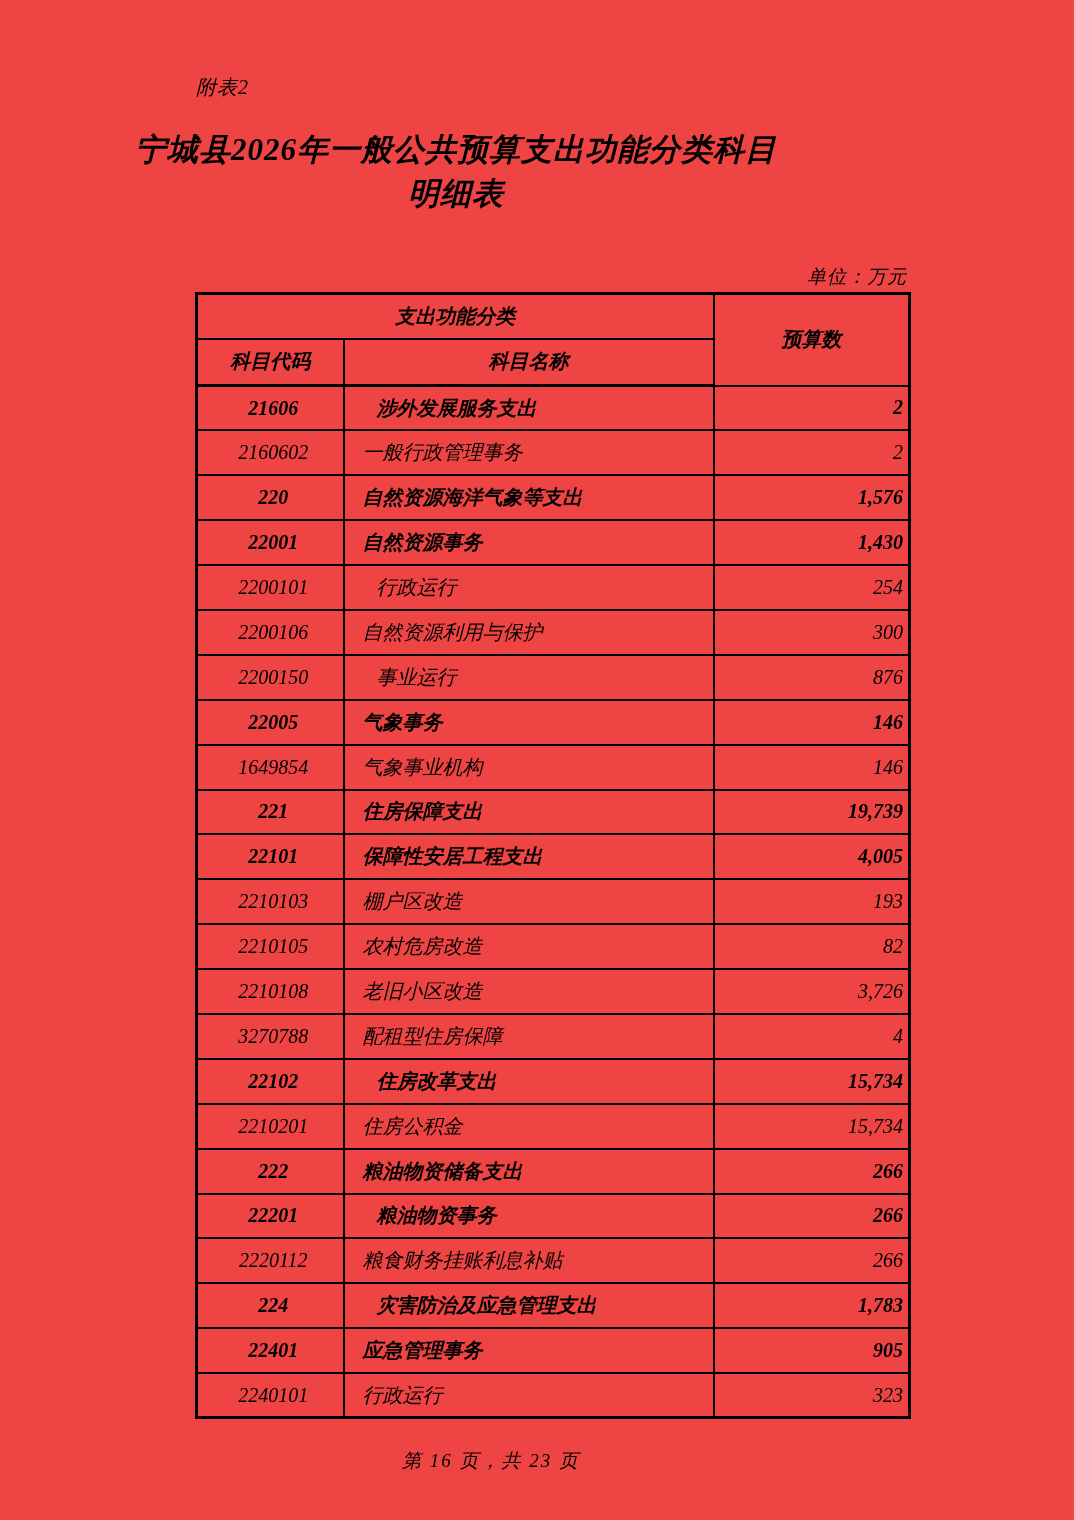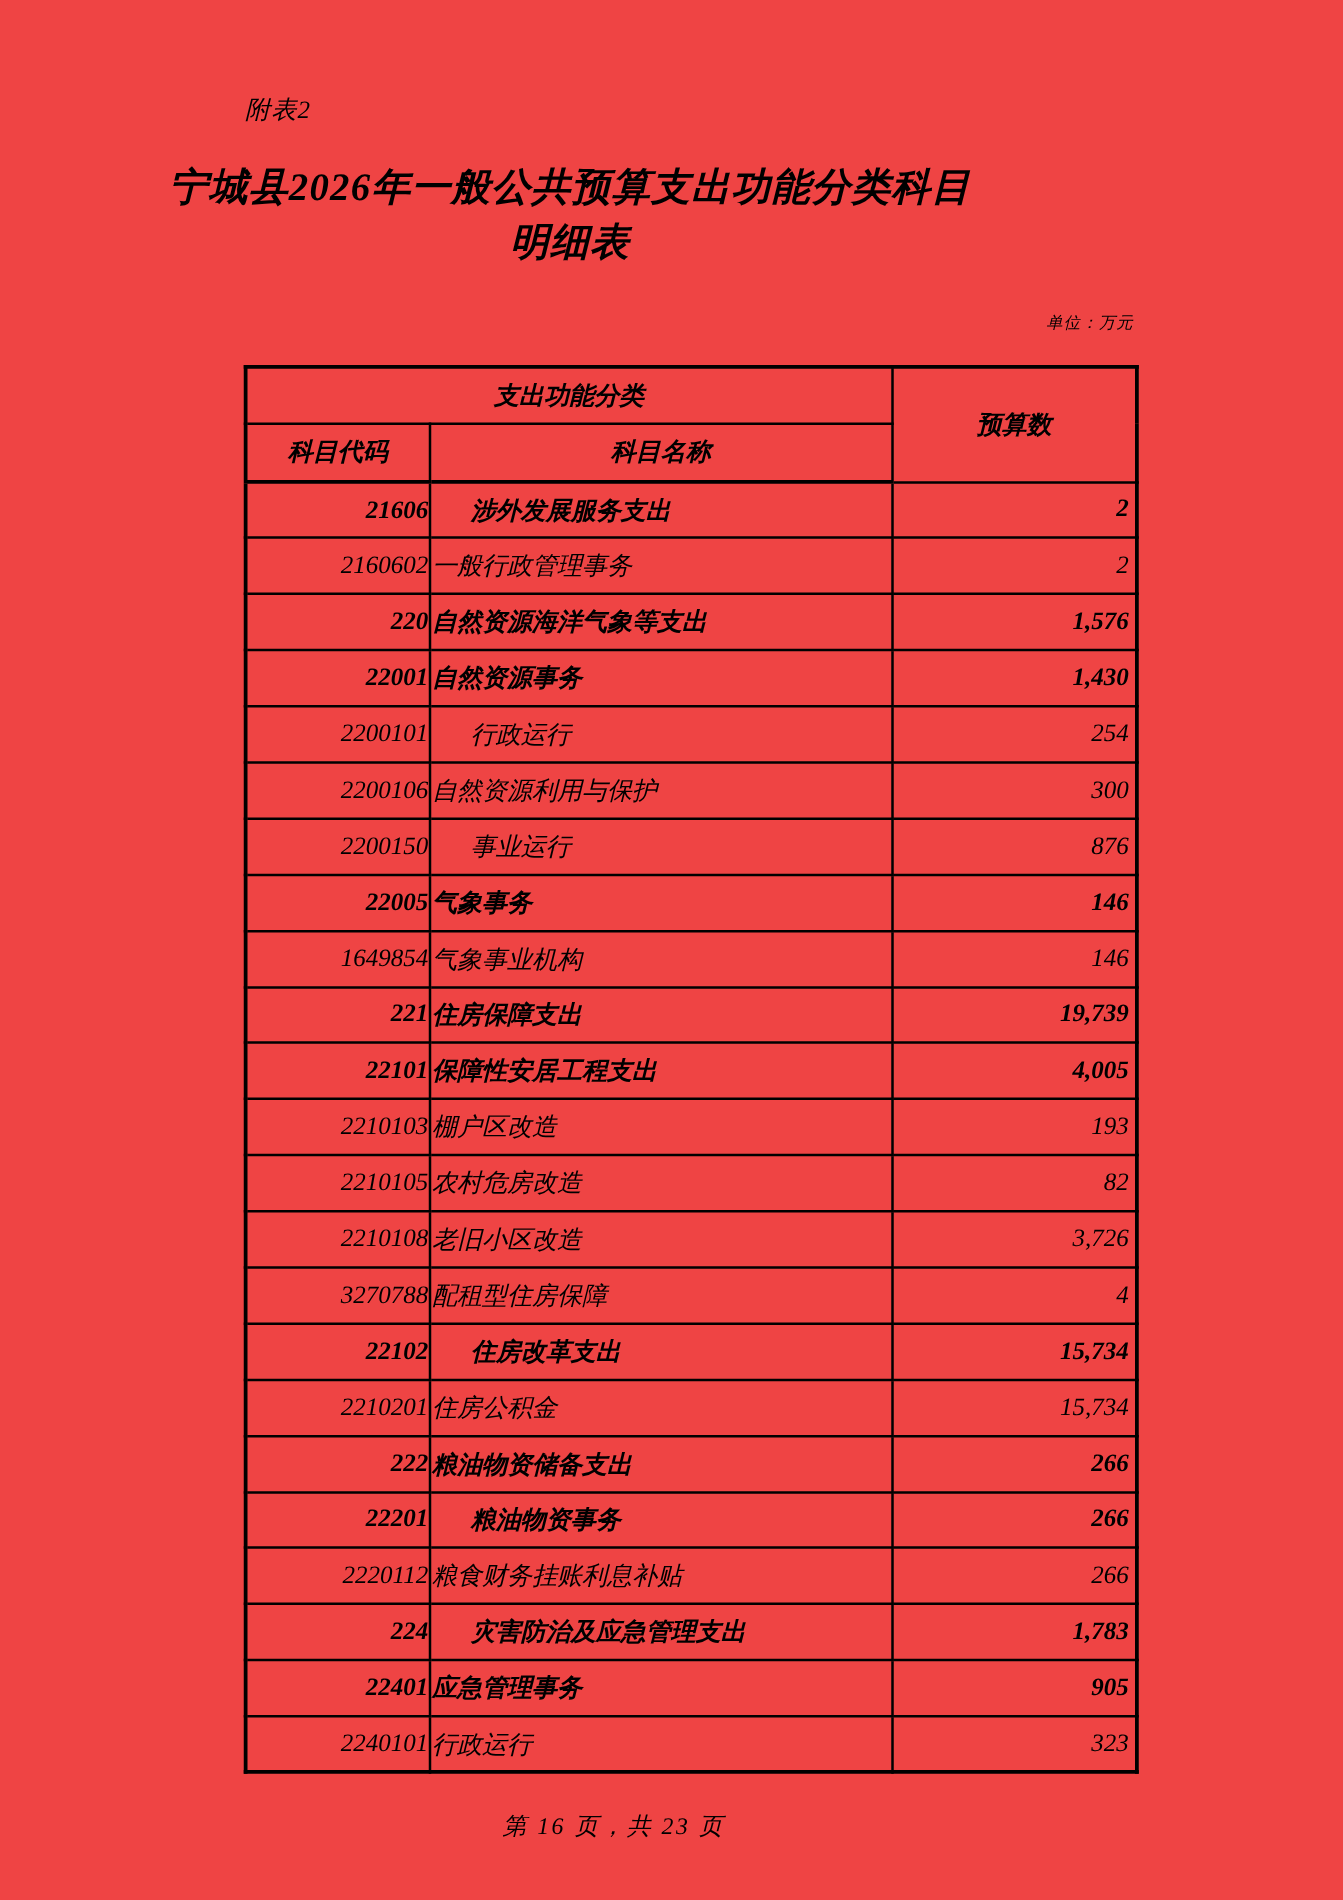--- a/index.html
+++ b/index.html
@@ -29,22 +29,22 @@
     left: 0; top: 128px;
     width: 912px;
     text-align: center;
     font-size: 31px;
     font-weight: 700;
     line-height: 44px;
     letter-spacing: 1px;
   }
   .unit-label {
     position: absolute;
-    right: 167px; top: 249px;
-    font-size: 13px;
+    right: 167px; top: 264px;
+    font-size: 19px;
     letter-spacing: 1px;
   }
   table.budget {
     position: absolute;
     left: 195px; top: 292px;
     width: 713px;
     border-collapse: collapse;
     table-layout: fixed;
     border: 3px solid #000000;
   }
@@ -57,27 +57,27 @@
   }
   table.budget th {
     font-weight: 700;
     text-align: center;
   }
   tr.hdr1 th { height: 45px; }
   tr.hdr2 th { height: 47px; border-bottom: 3px solid #000000; }
   th.budget-head { border-left: 3px solid #000000; }
   table.budget tbody td { height: 44.9px; }
   td.code-cell {
-    text-align: right;
+    text-align: center;
     padding-left: 6px;
     font-size: 19px;
   }
   td.name-cell {
     text-align: left;
-    padding-left: 1px;
+    padding-left: 18px;
   }
   td.name-cell.indent1 { padding-left: 32px; }
   td.value-cell {
     text-align: right;
     padding-right: 5px;
     border-left: 3px solid #000000;
   }
   tr.bold-row td { font-weight: 700; }
   .page-footer {
     position: absolute;

